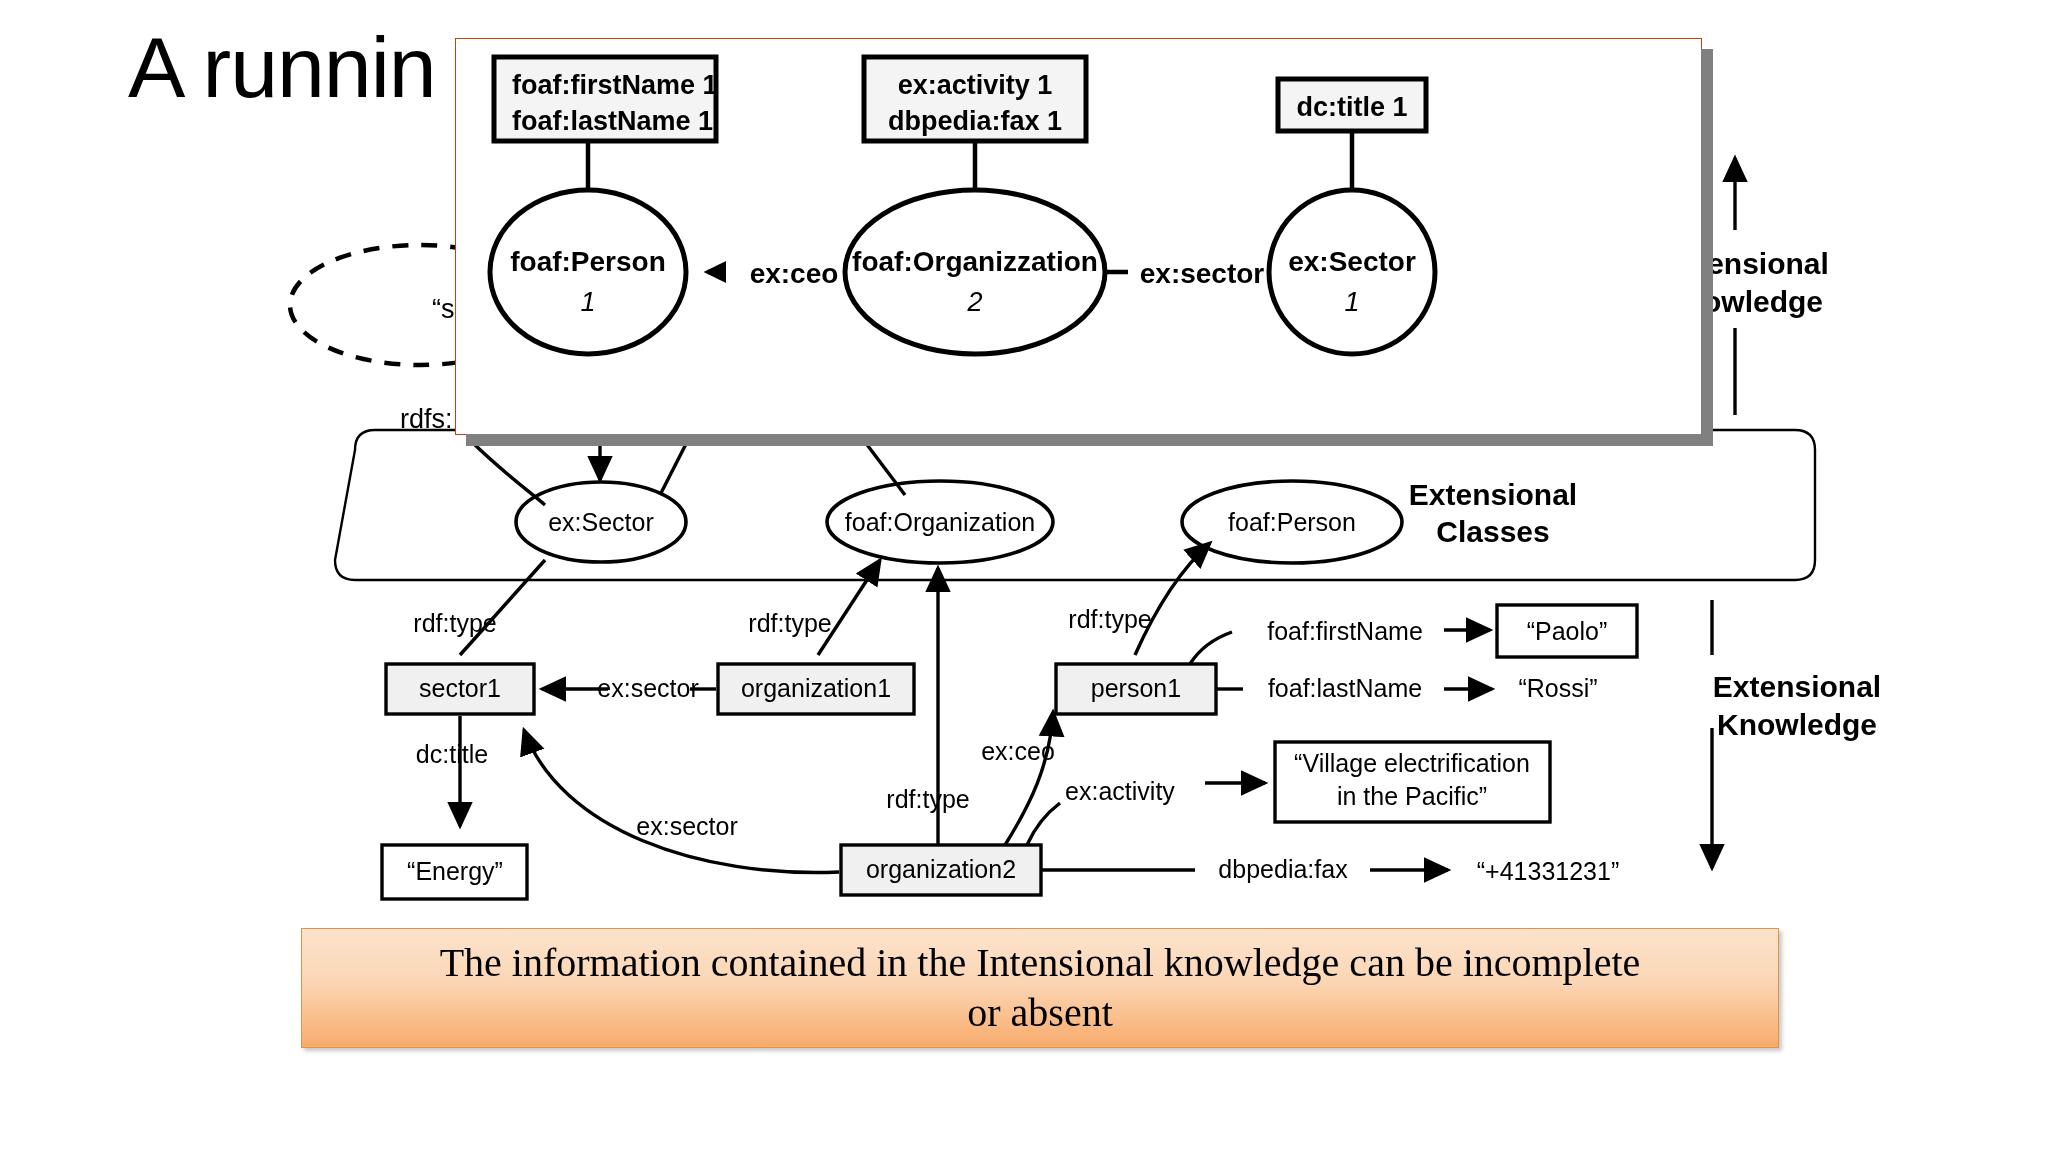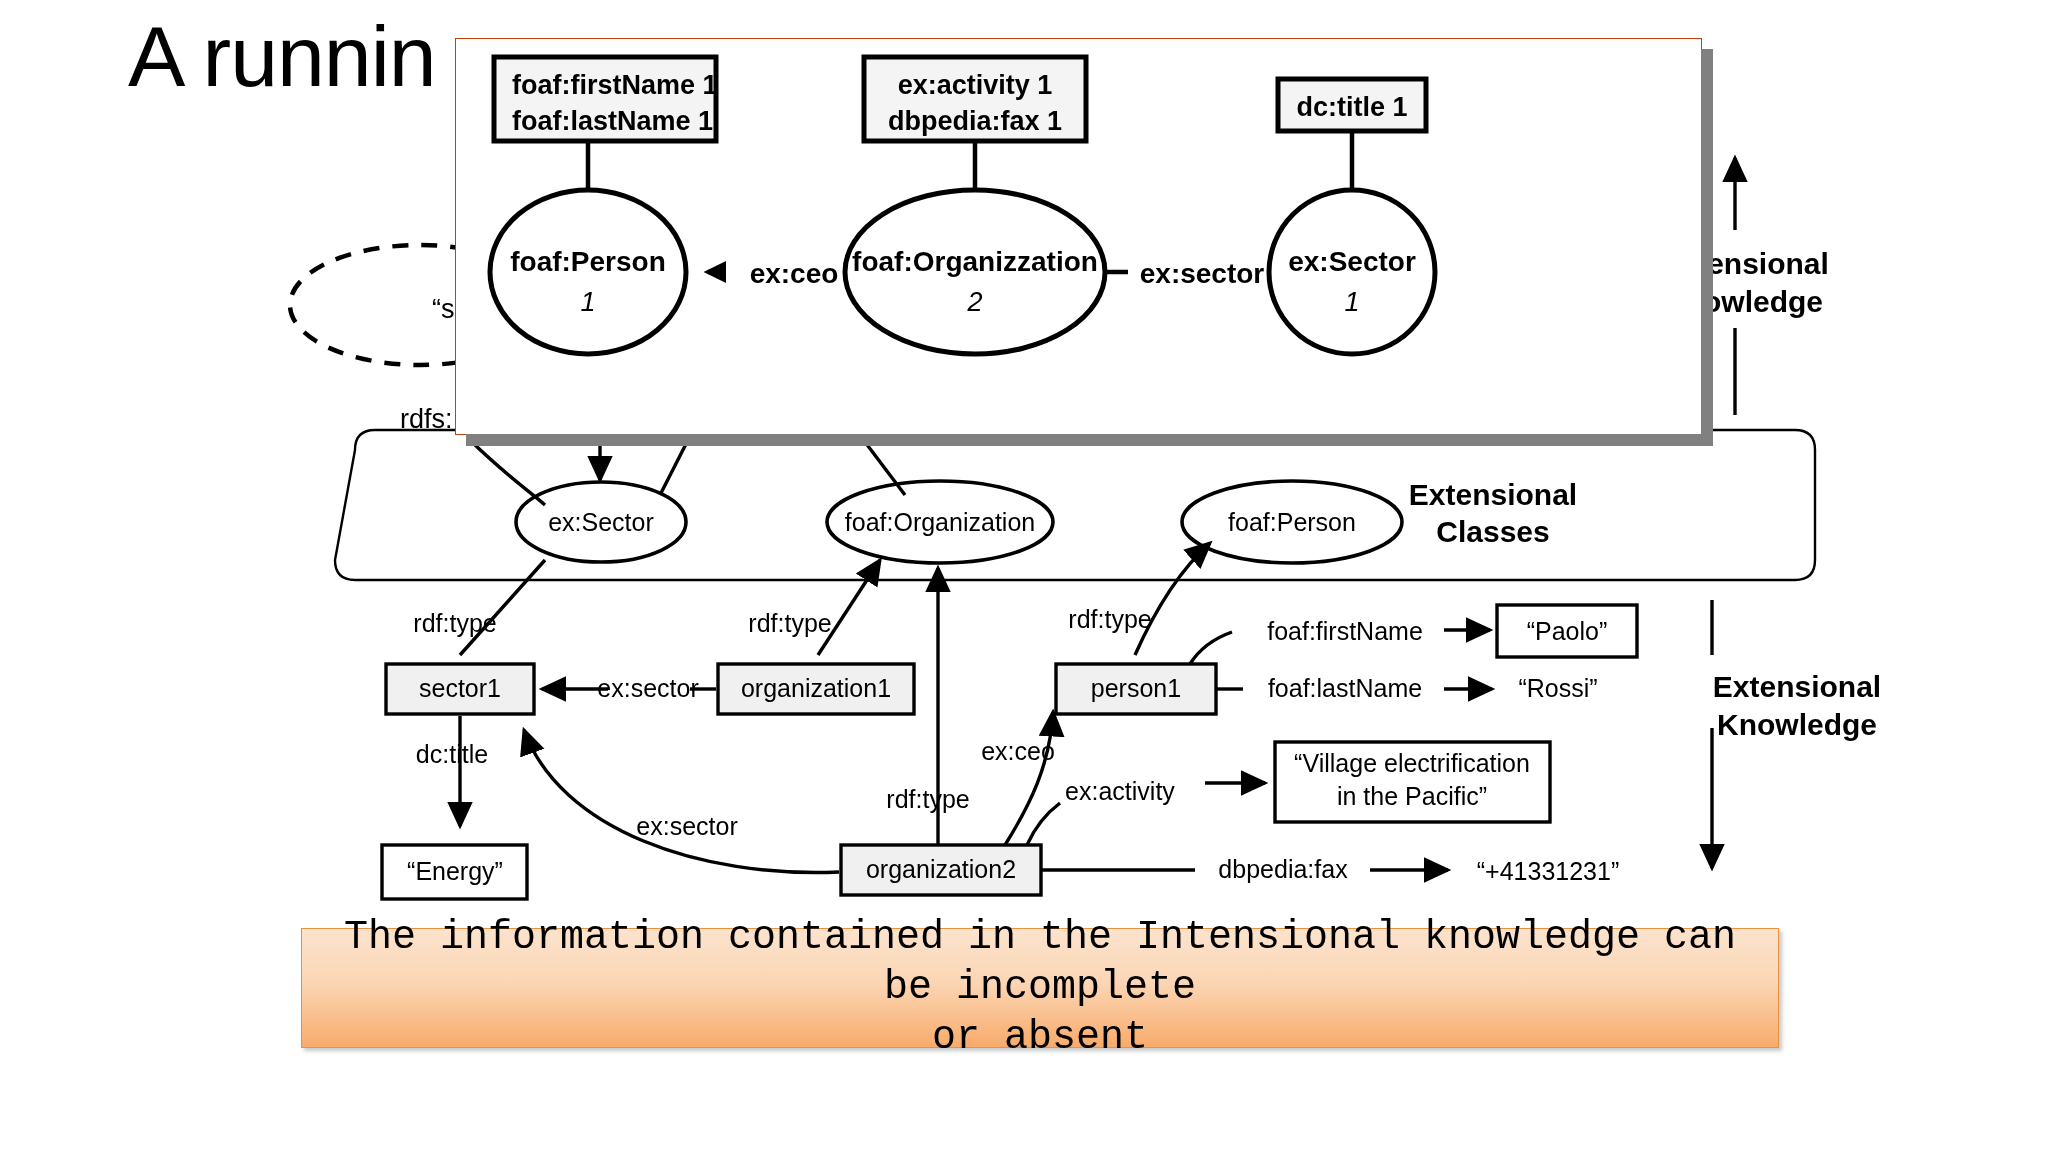--- a/index.html
+++ b/index.html
@@ -16,21 +16,21 @@
   }
   #stage {
     position: absolute;
     inset: 0;
     width: 2048px;
     height: 1152px;
   }
   .slide-title {
     position: absolute;
     left: 128px;
-    top: 11px;
+    top: 22px;
     font-size: 86px;
     line-height: 1.05;
     color: #000000;
     font-family: "Liberation Sans", sans-serif;
     letter-spacing: -1px;
     white-space: nowrap;
     z-index: 1;
   }
   
   #ext-layer {
@@ -100,21 +100,21 @@
     height: 118px;
     background: linear-gradient(to bottom, #fce3cd 0%, #fbd6b5 45%, #f8ab6b 100%);
     border: 1px solid #e8913f;
     box-shadow: 3px 3px 4px rgba(0,0,0,0.22);
     display: flex;
     align-items: center;
     justify-content: center;
     z-index: 5;
   }
   .callout-text {
-    font-family: Liberation Mono, monospace;
+    font-family: Liberation Serif, serif;
     font-size: 40px;
     line-height: 1.25;
     color: #000000;
     text-align: center;
     padding: 0 24px;
     white-space: pre-line;
   }
   
   text { font-family: "Liberation Sans", sans-serif; fill: #000; }
   .nlabel { font-size: 25px; text-anchor: middle; }

